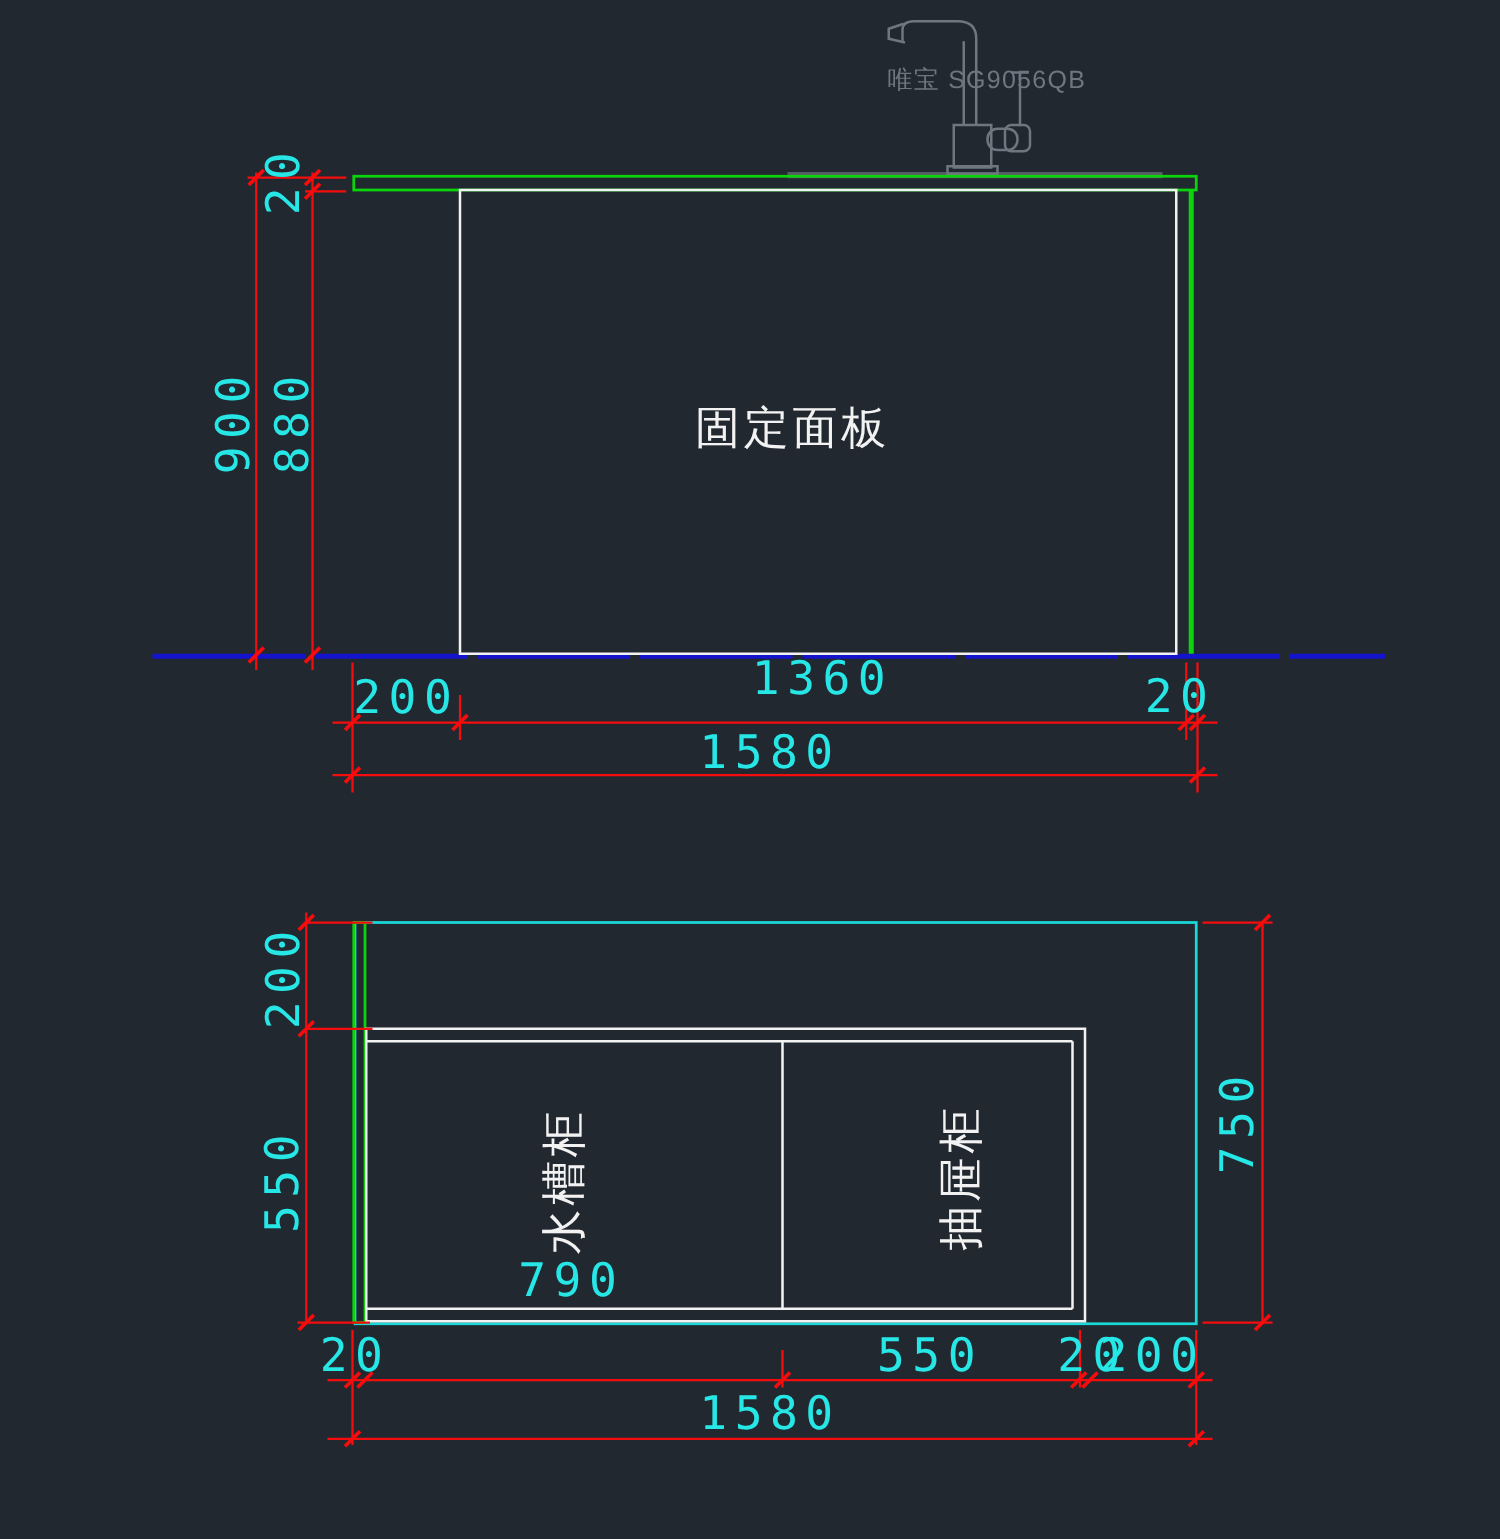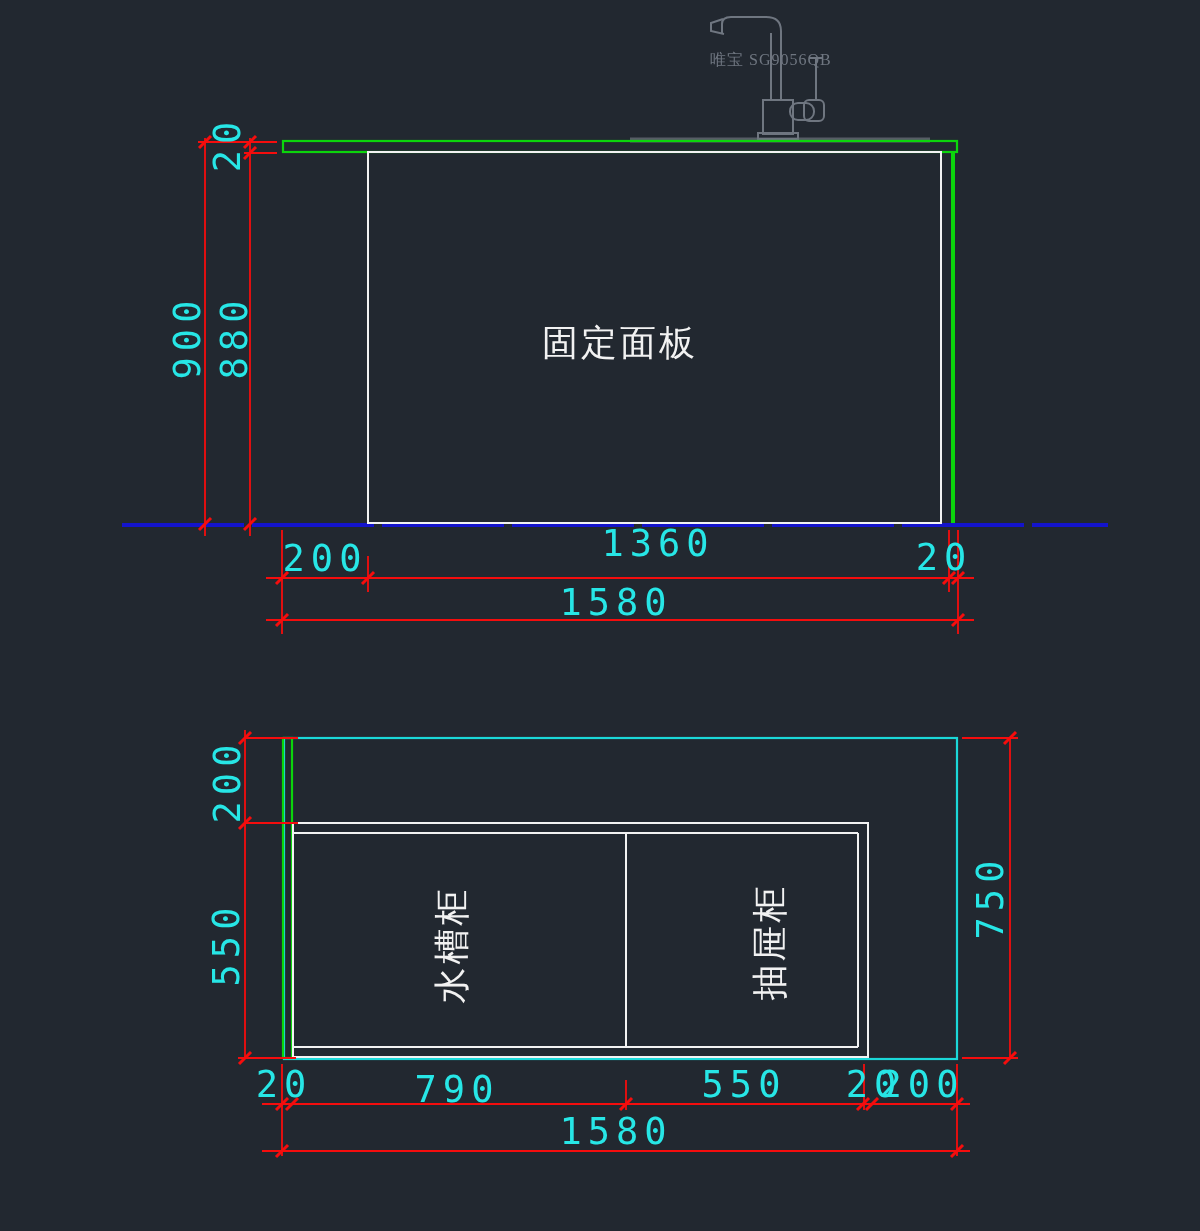--- a/index.html
+++ b/index.html
@@ -30,23 +30,23 @@
     transform:translate(-50%,-50%);
   }
   .label.rot{transform:translate(-50%,-50%) rotate(-90deg);}
   .label.cn{
     font-family:"DejaVu Sans","Liberation Sans",sans-serif;
     color:var(--outline_white);
     font-size:36px;letter-spacing:3px;
   }
   .faucet-label{
     position:absolute;
-    font-family:Liberation Serif, serif;
+    font-family:Liberation Sans, sans-serif;
     color:var(--faucet_gray);
-    font-size:16px;letter-spacing:1px;white-space:nowrap;
+    font-size:20px;letter-spacing:1px;white-space:nowrap;
   }
 </style>
 </head>
 <body>
 
 <div id="canvas">
 
   <svg id="linework" width="1200" height="1231" viewBox="0 0 1200 1231">
 
     <g>
@@ -144,38 +144,38 @@
         <line class="tick" x1="951" y1="1110" x2="963" y2="1098"></line>
         <line class="dimline" x1="262" y1="1151" x2="970" y2="1151"></line>
         <line class="tick" x1="276" y1="1157" x2="288" y2="1145"></line>
         <line class="tick" x1="951" y1="1157" x2="963" y2="1145"></line>
       </g>
     </g>
   </svg>
 
   <div class="faucet-label" style="left:710px;top:50px;">唯宝 SG9056QB</div>
 
-  <div class="label cn" style="left:620px;top:343px;">固定面板</div>
+  <div class="label cn" style="left:634px;top:343px;">固定面板</div>
 
   <div class="label rot" style="left:187px;top:337px;">900</div>
   <div class="label rot" style="left:234px;top:337px;">880</div>
   <div class="label rot" style="left:227px;top:144px;">20</div>
 
   <div class="label" style="left:325px;top:558px;">200</div>
   <div class="label" style="left:658px;top:543px;">1360</div>
   <div class="label" style="left:944px;top:557px;">20</div>
   <div class="label" style="left:616px;top:602px;">1580</div>
 
   <div class="label cn rot" style="left:452px;top:945px;">水槽柜</div>
   <div class="label cn rot" style="left:770px;top:942px;">抽屉柜</div>
 
   <div class="label rot" style="left:227px;top:781px;">200</div>
   <div class="label rot" style="left:226px;top:944px;">550</div>
   <div class="label rot" style="left:990px;top:897px;">750</div>
 
   <div class="label" style="left:284px;top:1084px;">20</div>
-  <div class="label" style="left:457px;top:1089px;">790</div>
+  <div class="label" style="left:457px;top:1024px;">790</div>
   <div class="label" style="left:744px;top:1084px;">550</div>
   <div class="label" style="left:874px;top:1084px;">20</div>
   <div class="label" style="left:922px;top:1084px;">200</div>
   <div class="label" style="left:616px;top:1131px;">1580</div>
 
 </div>
 
 </body></html>

